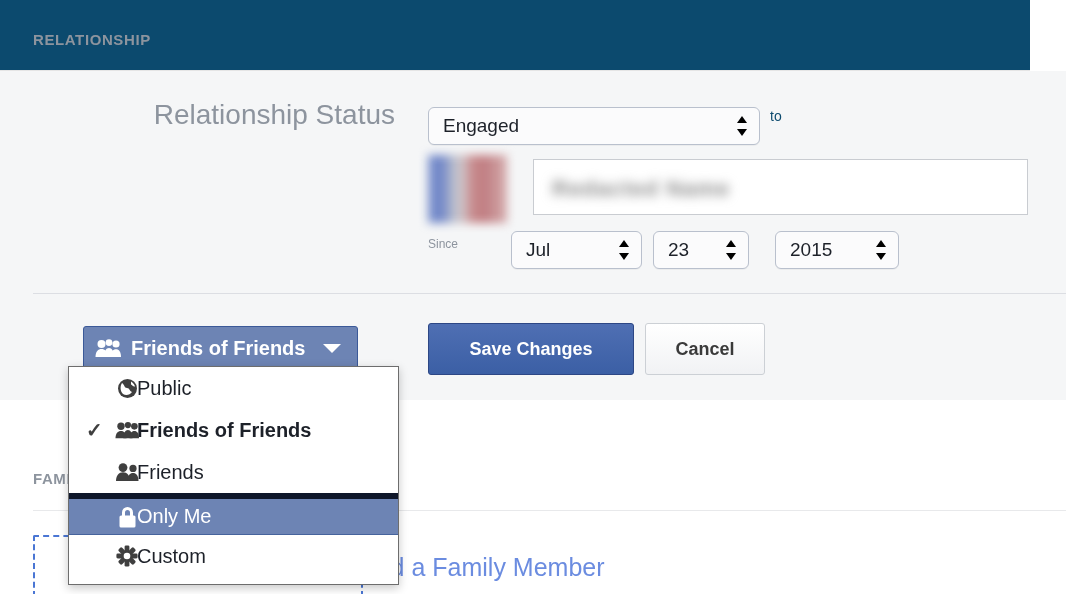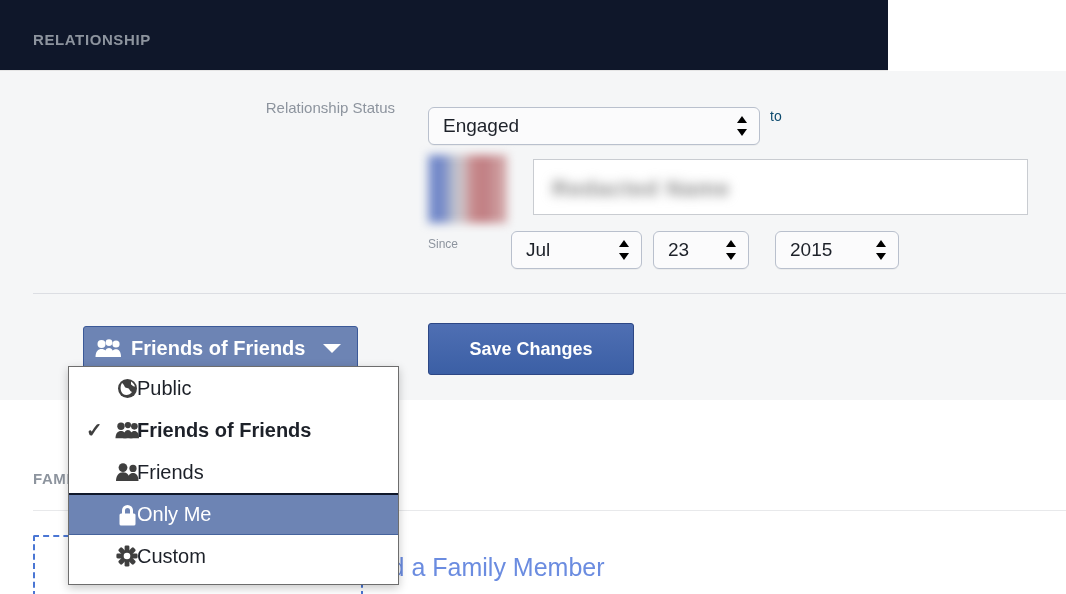--- a/index.html
+++ b/index.html
@@ -16,22 +16,22 @@
     position: relative;
     width: 1066px;
     height: 594px;
     background: #ffffff;
   }
 
   
   .section-head {
     position: absolute;
     left: 0; top: 0;
-    width: 888px; height: 71px;
-    background: #0f172a;
+    width: 1030px; height: 71px;
+    background: #0c4a6e;
     border-bottom: 1px solid #e5e5e5;
   }
   .section-head-title {
     position: absolute;
     left: 33px; top: 31px;
     font-size: 15px;
     font-weight: bold;
     letter-spacing: 0.6px;
     color: #8d949e;
   }
@@ -47,21 +47,21 @@
   .field-row {
     position: absolute;
     left: 0; top: 24px;
     width: 1066px;
   }
   .field-label {
     position: absolute;
     left: 0; top: 4px;
     width: 395px;
     text-align: right;
-    font-size: 15px;
+    font-size: 28px;
     color: #8d949e;
   }
 
   
   .mac-select {
     position: relative;
     display: inline-block;
     background: #fbfbfc;
     border: 1px solid #b9c0cd;
     border-radius: 6px;
@@ -299,21 +299,21 @@
     left: 17px;
     top: 50%;
     transform: translateY(-50%);
     font-size: 20px;
     color: #3f3f3f;
   }
   .menu-item.selected-label { font-weight: bold; }
   .menu-item.highlight {
     background: #6d84b4;
     color: #ffffff;
-    border-top: 2px solid #0f172a;
+    border-top: 6px solid #0f172a;
     border-bottom: 1px solid #46639c;
   }
   .menu-item.highlight .m-icon { color: #ffffff; }
 
   svg { display: block; }
 </style>
 </head>
 <body>
 
 <div id="page">
@@ -389,20 +389,23 @@
           </svg>
         </span>
         <span>Friends of Friends</span>
         <span class="caret"></span>
       </div>
 
       <div class="btn btn-primary">
         <span>Save Changes</span>
       </div>
 
+      <div class="btn btn-secondary">
+        <span>Cancel</span>
+      </div>
     </div>
   </div>
 
   <div class="lower-section">
     <div class="lower-title">FAMILY AND RELATIONSHIPS</div>
     <div class="lower-divider"></div>
     <div class="focus-box"></div>
   </div>
 
   <div class="lower-link">Add a Family Member</div>

